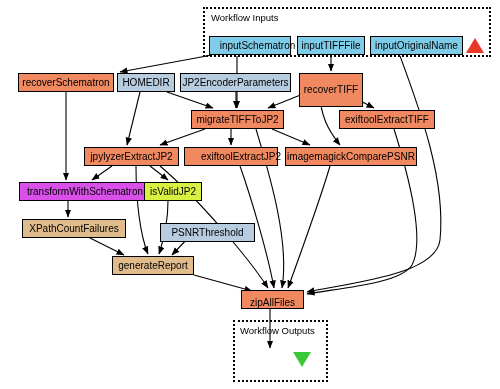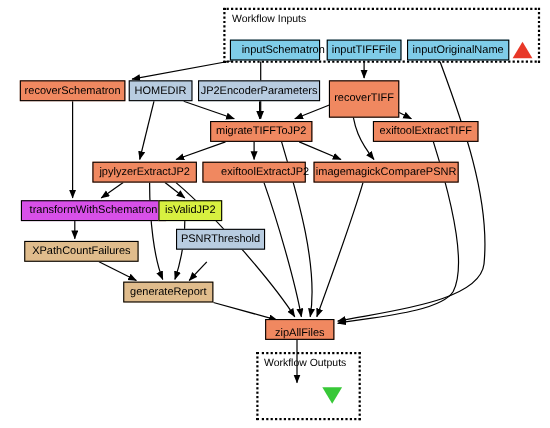--- a/index.html
+++ b/index.html
@@ -142,21 +142,21 @@
   <div class="node schematron" style="left:3px;top:182px;width:132px;height:19px;margin-left:16px;">
     <span>transformWithSchematron</span>
   </div>
   <div class="node valid" style="left:144px;top:182px;width:58px;height:19px;">
     <span>isValidJP2</span>
   </div>
 
   <div class="node report" style="left:22px;top:219px;width:104px;height:19px;">
     <span>XPathCountFailures</span>
   </div>
-  <div class="node param" style="left:160px;top:208px;width:81px;height:19px;">
+  <div class="node param" style="left:160px;top:223px;width:95px;height:19px;">
     <span>PSNRThreshold</span>
   </div>
 
   <div class="node report" style="left:112px;top:256px;width:82px;height:19px;">
     <span>generateReport</span>
   </div>
 
   <div class="node proc" style="left:241px;top:290px;width:63px;height:19px;align-items:flex-end;">
     <span>zipAllFiles</span>
   </div>

